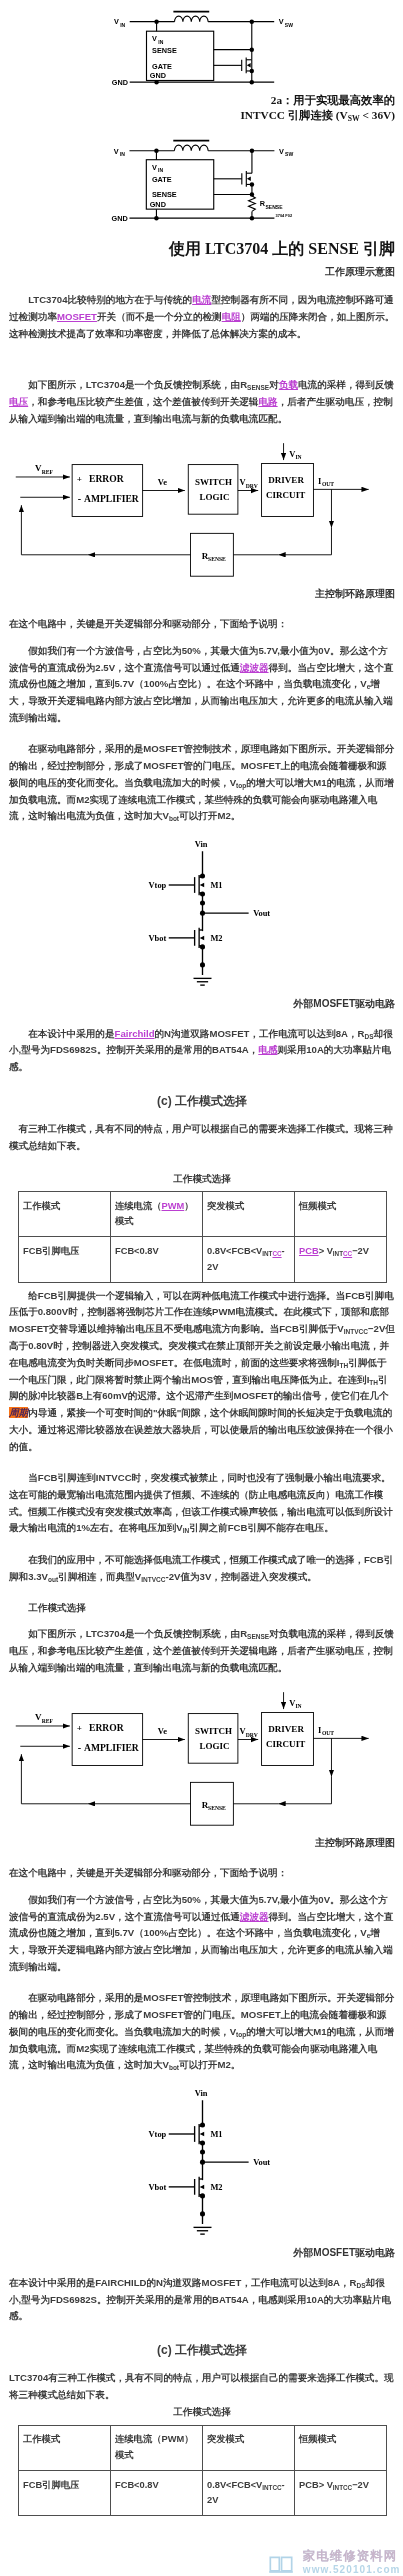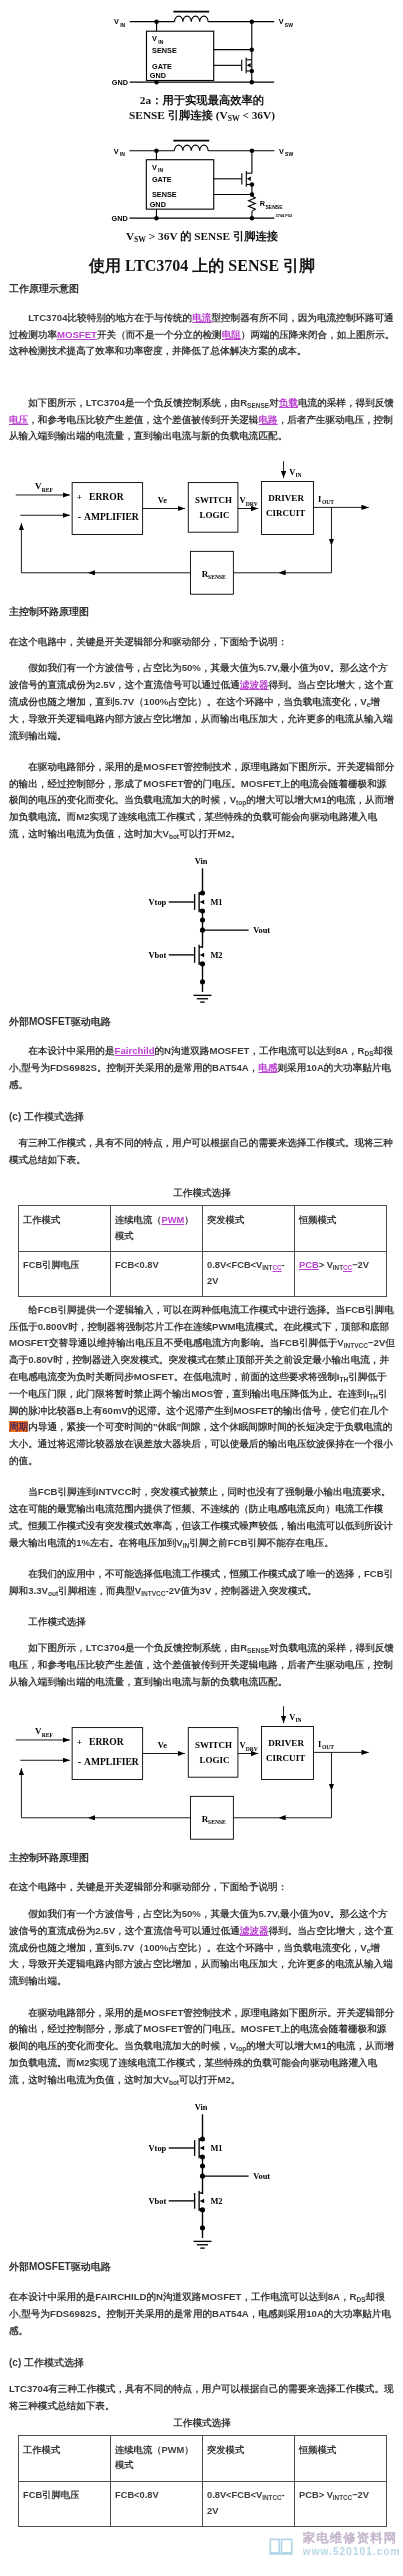--- a/index.html
+++ b/index.html
@@ -5,37 +5,37 @@
   html,body{margin:0;padding:0;}
   body{
     width:404px;height:2576px;overflow:hidden;position:relative;
     background:#ffffff;color:#3c3c3c;
     font-family:"Liberation Sans","DejaVu Sans",sans-serif;
     font-weight:700;
   }
   .page{padding:3.4px 9px 0 9px;}
   .para{font-size:9.6px;line-height:1.75;margin:0 0 14.6px 0;text-indent:2em;}
   .para.noindent{text-indent:0;}
-  .head-c{font-size:10px;line-height:1.7;margin:3.4px 0 10px 0;text-indent:0;}
+  .head-c{font-size:12px;line-height:1.7;margin:3.4px 0 10px 0;text-indent:0;text-align:center;}
   .subhead{font-size:9.6px;line-height:1.7;margin:3.4px 0 10px 0;text-indent:2em;}
   .lnk{color:#bb3fd1;text-decoration:underline;font-weight:700;cursor:pointer;}
-  .hl{background:#f97316;color:#4d2459;}
+  .hl{background:#f97316;color:#4d2459;font-style:italic;}
   .sub{font-size:0.68em;vertical-align:-0.28em;letter-spacing:0;}
   .fig{text-align:center;margin:2.3px 0 5.6px 0;}
-  .figcap-serif{font-family:"Liberation Serif","DejaVu Serif",serif;font-weight:700;font-size:11.3px;line-height:1.35;text-align:center;color:#141414;margin:1.1px 0 10px 0;}
-  .figcap-sans{font-weight:700;font-size:10px;text-align:left;color:#333;margin:2.3px 0 14.6px 0;}
+  .figcap-serif{font-family:"Liberation Serif","DejaVu Serif",serif;font-weight:700;font-size:11.3px;line-height:1.35;text-align:right;color:#141414;margin:1.1px 0 10px 0;}
+  .figcap-sans{font-weight:700;font-size:10px;text-align:right;color:#333;margin:2.3px 0 14.6px 0;}
   .tbl-title{font-weight:700;font-size:9.6px;text-align:center;margin:2.3px 0 5.6px 0;}
   table{border-collapse:collapse;margin:0 auto 5px auto;table-layout:fixed;}
   td{border:1.1px solid #4e4e4e;padding:6.8px 4.5px;font-size:9.3px;line-height:1.65;vertical-align:top;word-break:break-all;}
   table.t1{width:327px;}
   table.t1 td{width:82px;}
   svg text{font-weight:700;fill:#000;}
   .svg-sans{font-family:"Liberation Sans","DejaVu Sans",sans-serif;}
   .svg-serif{font-family:"Liberation Serif","DejaVu Serif",serif;}
-  .watermark{position:absolute;right:3.4px;bottom:18px;display:flex;align-items:flex-end;gap:9px;opacity:.85;}
+  .watermark{position:absolute;right:3.4px;bottom:0;display:flex;align-items:flex-end;gap:9px;opacity:.85;}
   .wm-text1{font-size:12.4px;color:#c0a9c2;letter-spacing:1.1px;line-height:1.1;
             text-shadow:0 0 0.6px #bcd6e6;}
   .wm-text2{font-size:10px;color:#aacfe4;letter-spacing:1.1px;line-height:1.2;}
 </style>
 </head>
 <body>
 
 <div class="page">
 
   <div class="fig">
@@ -73,21 +73,21 @@
       <text x="317" y="37" font-size="9">SW</text>
       <text x="80" y="63" font-size="13">V</text>
       <text x="91" y="67" font-size="9">IN</text>
       <text x="80" y="84" font-size="13">SENSE</text>
       <text x="80" y="112" font-size="13">GATE</text>
       <text x="76" y="129" font-size="13">GND</text>
       <text x="8" y="141" font-size="13">GND</text>
     </svg>
     <div class="figcap-serif">
       <div><span>2a：用于实现最高效率的</span></div>
-      <div><span>SENSE 引脚连接 (V</span><span class="sub">SW</span><span> &lt; 36V)</span></div>
+      <div><span>INTVCC 引脚连接 (V</span><span class="sub">SW</span><span> &lt; 36V)</span></div>
     </div>
   </div>
 
   <div class="fig">
     <svg width="191" height="91" viewBox="0 0 340 162" class="svg-sans">
       <g stroke="#000" stroke-width="2" fill="none">
         <line x1="40" y1="28" x2="120" y2="28"></line>
         <path d="M120,28 A7.5,10 0 0 1 135,28 A7.5,10 0 0 1 150,28 A7.5,10 0 0 1 165,28 A7.5,10 0 0 1 180,28"></path>
         <line x1="118" y1="10" x2="182" y2="10" stroke-width="3"></line>
         <line x1="180" y1="28" x2="298" y2="28"></line>
@@ -123,21 +123,20 @@
       <text x="91" y="66" font-size="9">IN</text>
       <text x="80" y="83" font-size="13">GATE</text>
       <text x="80" y="111" font-size="13">SENSE</text>
       <text x="76" y="129" font-size="13">GND</text>
       <text x="8" y="153" font-size="13">GND</text>
       <text x="272" y="127" font-size="13">R</text>
       <text x="282" y="131" font-size="9">SENSE</text>
       <text x="300" y="146" font-size="7" fill="#888">3704 F02</text>
     </svg>
     <div class="figcap-serif">
-      <div><span>V</span><span class="sub">SW</span><span> &gt; 36V 的 SENSE 引脚连接</span></div>
     </div>
   </div>
 
   <div class="figcap-serif" style="font-size:16px;margin-bottom:5.6px;">使用 LTC3704 上的 SENSE 引脚</div>
   <div class="figcap-sans" style="margin-bottom:13.5px;">工作原理示意图</div>
 
   <p class="para"><span>LTC3704比较特别的地方在于与传统的</span><a href="#" class="lnk">电流</a><span>型控制器有所不同，因为电流控制环路可通过检测功率</span><a href="#" class="lnk">MOSFET</a><span>开关（而不是一个分立的检测</span><a href="#" class="lnk">电阻</a><span>）两端的压降来闭合，如上图所示。这种检测技术提高了效率和功率密度，并降低了总体解决方案的成本。</span></p>
   <div style="height:20px"></div>
   <p class="para"><span>如下图所示，LTC3704是一个负反馈控制系统，由R</span><span class="sub">SENSE</span><span>对</span><a href="#" class="lnk">负载</a><span>电流的采样，得到反馈</span><a href="#" class="lnk">电压</a><span>，和参考电压比较产生差值，这个差值被传到开关逻辑</span><a href="#" class="lnk">电路</a><span>，后者产生驱动电压，控制从输入端到输出端的电流量，直到输出电流与新的负载电流匹配。</span></p>
 

